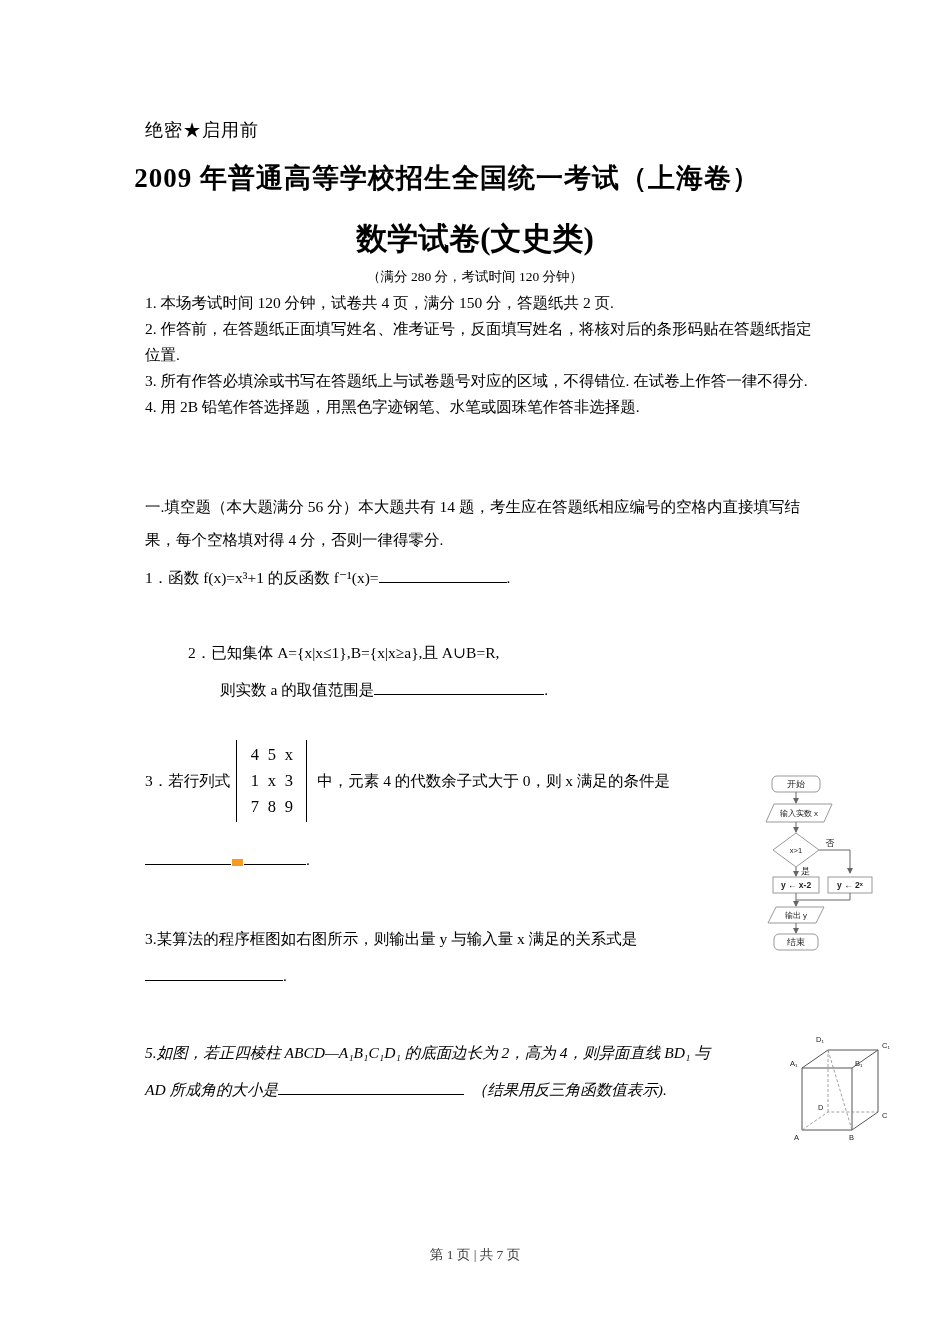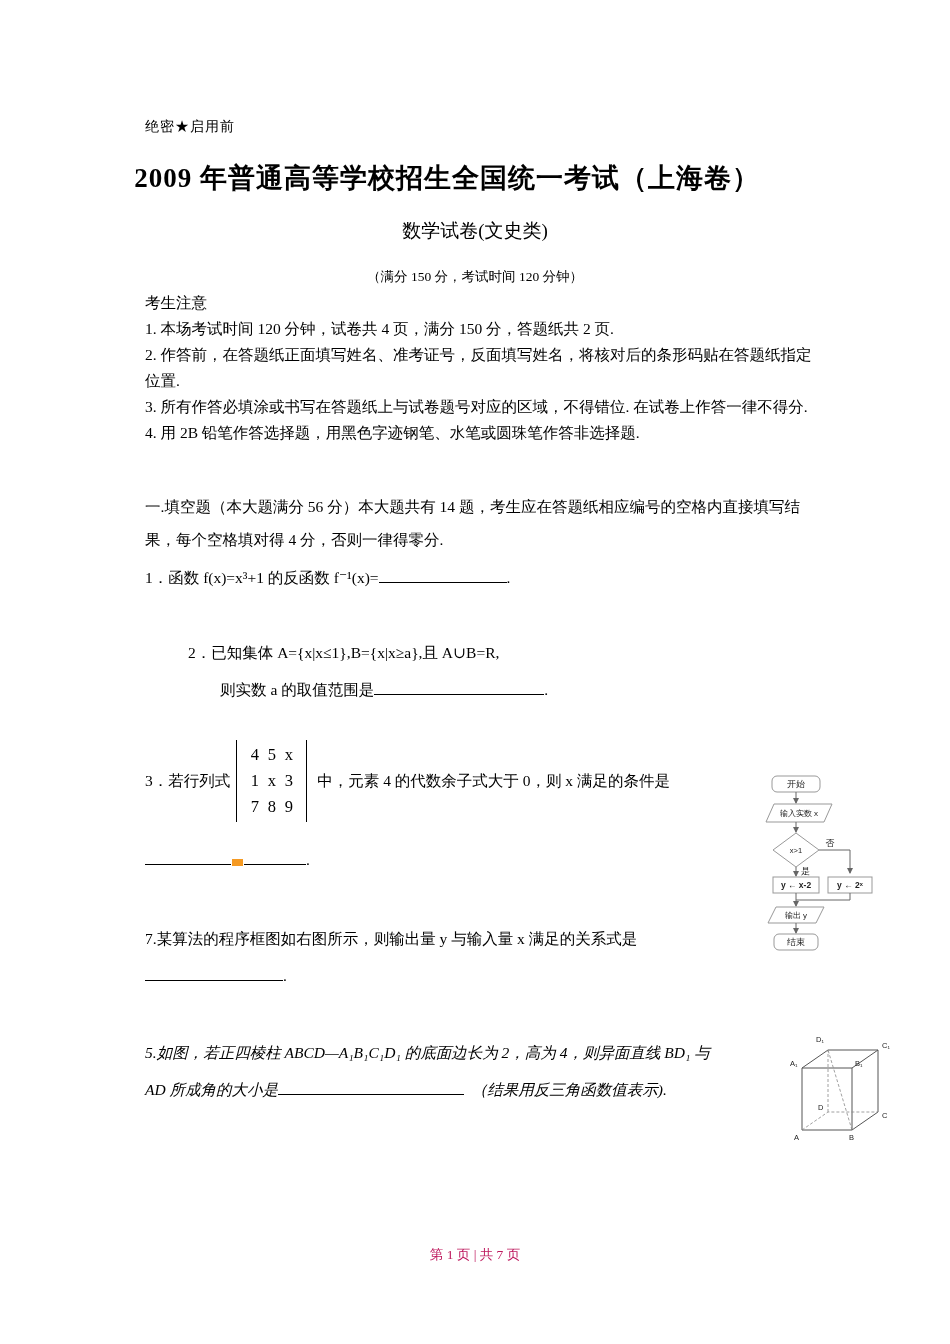--- a/index.html
+++ b/index.html
@@ -2,57 +2,56 @@
 <html><head>
 <meta charset="utf-8">
 <style>
   html,body{margin:0;padding:0;}
   body{
     width:950px;height:1344px;background:#ffffff;position:relative;
     font-family:"Liberation Serif","DejaVu Serif",serif;color:#000;
     overflow:hidden;
   }
   .abs{position:absolute;}
-  .classification{left:145px;top:118px;font-size:14px;letter-spacing:1px;}
+  .classification{left:145px;top:118px;font-size:18px;letter-spacing:1px;}
   .title{left:0;top:160px;width:894px;text-align:center;font-size:27px;font-weight:bold;letter-spacing:1px;}
-  .subtitle{left:0;top:218px;width:950px;text-align:center;font-size:19px;font-weight:normal;}
+  .subtitle{left:0;top:218px;width:950px;text-align:center;font-size:31px;font-weight:bold;}
   .exam-note{left:0;top:268px;width:950px;text-align:center;font-size:13.5px;}
   .notices{left:145px;top:290px;width:672px;font-size:15.5px;line-height:26px;}
   .section-intro{left:145px;top:490px;width:675px;font-size:15.5px;line-height:33px;}
   .q{font-size:15.5px;}
   .q1{left:145px;top:566px;}
   .q2{left:145px;top:634px;line-height:37px;margin-left:43px;}
   .q2 .l2{margin-left:32px;}
   .q3{left:145px;top:740px;display:flex;align-items:center;}
   .q3-blank-line{left:145px;top:848px;font-size:15.5px;}
   .q4{left:145px;top:920px;width:612px;line-height:37px;}
   .q5{left:145px;top:1034px;width:645px;line-height:37px;font-style:italic;}
-  .footer{left:0;top:1246px;width:950px;text-align:center;font-size:13.5px;color:#be185d;}
+  .footer{left:0;top:1246px;width:950px;text-align:center;font-size:13.5px;color:#404040;}
   .blank{display:inline-block;border-bottom:1px solid #000;height:1.05em;vertical-align:baseline;}
   .orange-mark{display:inline-block;width:11px;height:7px;background:#f59a23;vertical-align:baseline;position:relative;top:1px;margin:0 1px;}
   .det{display:inline-flex;align-items:center;margin:0 10px 0 6px;}
   .det-grid{
     display:grid;grid-template-columns:repeat(3,17px);row-gap:6px;
     padding:5px 9px;border-left:1.6px solid #000;border-right:1.6px solid #000;
     text-align:center;font-size:16.5px;line-height:20px;
   }
   .fc-svg{left:744px;top:752px;}
   .prism-svg{left:788px;top:1026px;}
   svg text{font-family:"Liberation Sans","DejaVu Sans",sans-serif;fill:#222;}
 </style>
 </head>
 <body>
 
 <div class="abs classification">绝密★启用前</div>
 <div class="abs title">2009 年普通高等学校招生全国统一考试（上海卷）</div>
 <div class="abs subtitle">数学试卷(文史类)</div>
-<div class="abs exam-note">（满分 150 分，考试时间 120 分钟）</div>
+<div class="abs exam-note">（满分 280 分，考试时间 120 分钟）</div>
 
 <div class="abs notices">
-  <div>考生注意</div>
   <div>1. 本场考试时间 120 分钟，试卷共 4 页，满分 150 分，答题纸共 2 页.</div>
   <div>2. 作答前，在答题纸正面填写姓名、准考证号，反面填写姓名，将核对后的条形码贴在答题纸指定位置.</div>
   <div>3. 所有作答必填涂或书写在答题纸上与试卷题号对应的区域，不得错位. 在试卷上作答一律不得分.</div>
   <div>4. 用 2B 铅笔作答选择题，用黑色字迹钢笔、水笔或圆珠笔作答非选择题.</div>
 </div>
 
 <div class="abs section-intro">一.填空题（本大题满分 56 分）本大题共有 14 题，考生应在答题纸相应编号的空格内直接填写结果，每个空格填对得 4 分，否则一律得零分.</div>
 
 <div class="abs q q1">
   <span>1．函数 f(x)=x³+1 的反函数 f⁻¹(x)=</span><span class="blank" style="width:128px"></span><span>.</span>
@@ -80,21 +79,21 @@
       <span>9</span>
     </span>
   </span>
   <span>中，元素 4 的代数余子式大于 0，则 x 满足的条件是</span>
 </div>
 <div class="abs q3-blank-line">
   <span class="blank" style="width:86px"></span><span class="orange-mark"></span><span class="blank" style="width:62px"></span><span>.</span>
 </div>
 
 <div class="abs q q4">
-  <div>7.某算法的程序框图如右图所示，则输出量 y 与输入量 x 满足的关系式是</div>
+  <div>3.某算法的程序框图如右图所示，则输出量 y 与输入量 x 满足的关系式是</div>
   <div>
     <span class="blank" style="width:138px"></span><span>.</span>
   </div>
 </div>
 
 <div class="abs q q5">
   <div>5.如图，若正四棱柱 ABCD—A₁B₁C₁D₁ 的底面边长为 2，高为 4，则异面直线 BD₁ 与</div>
   <div>
     <span>AD 所成角的大小是</span><span class="blank" style="width:186px"></span>&nbsp;
     <span>（结果用反三角函数值表示).</span>

